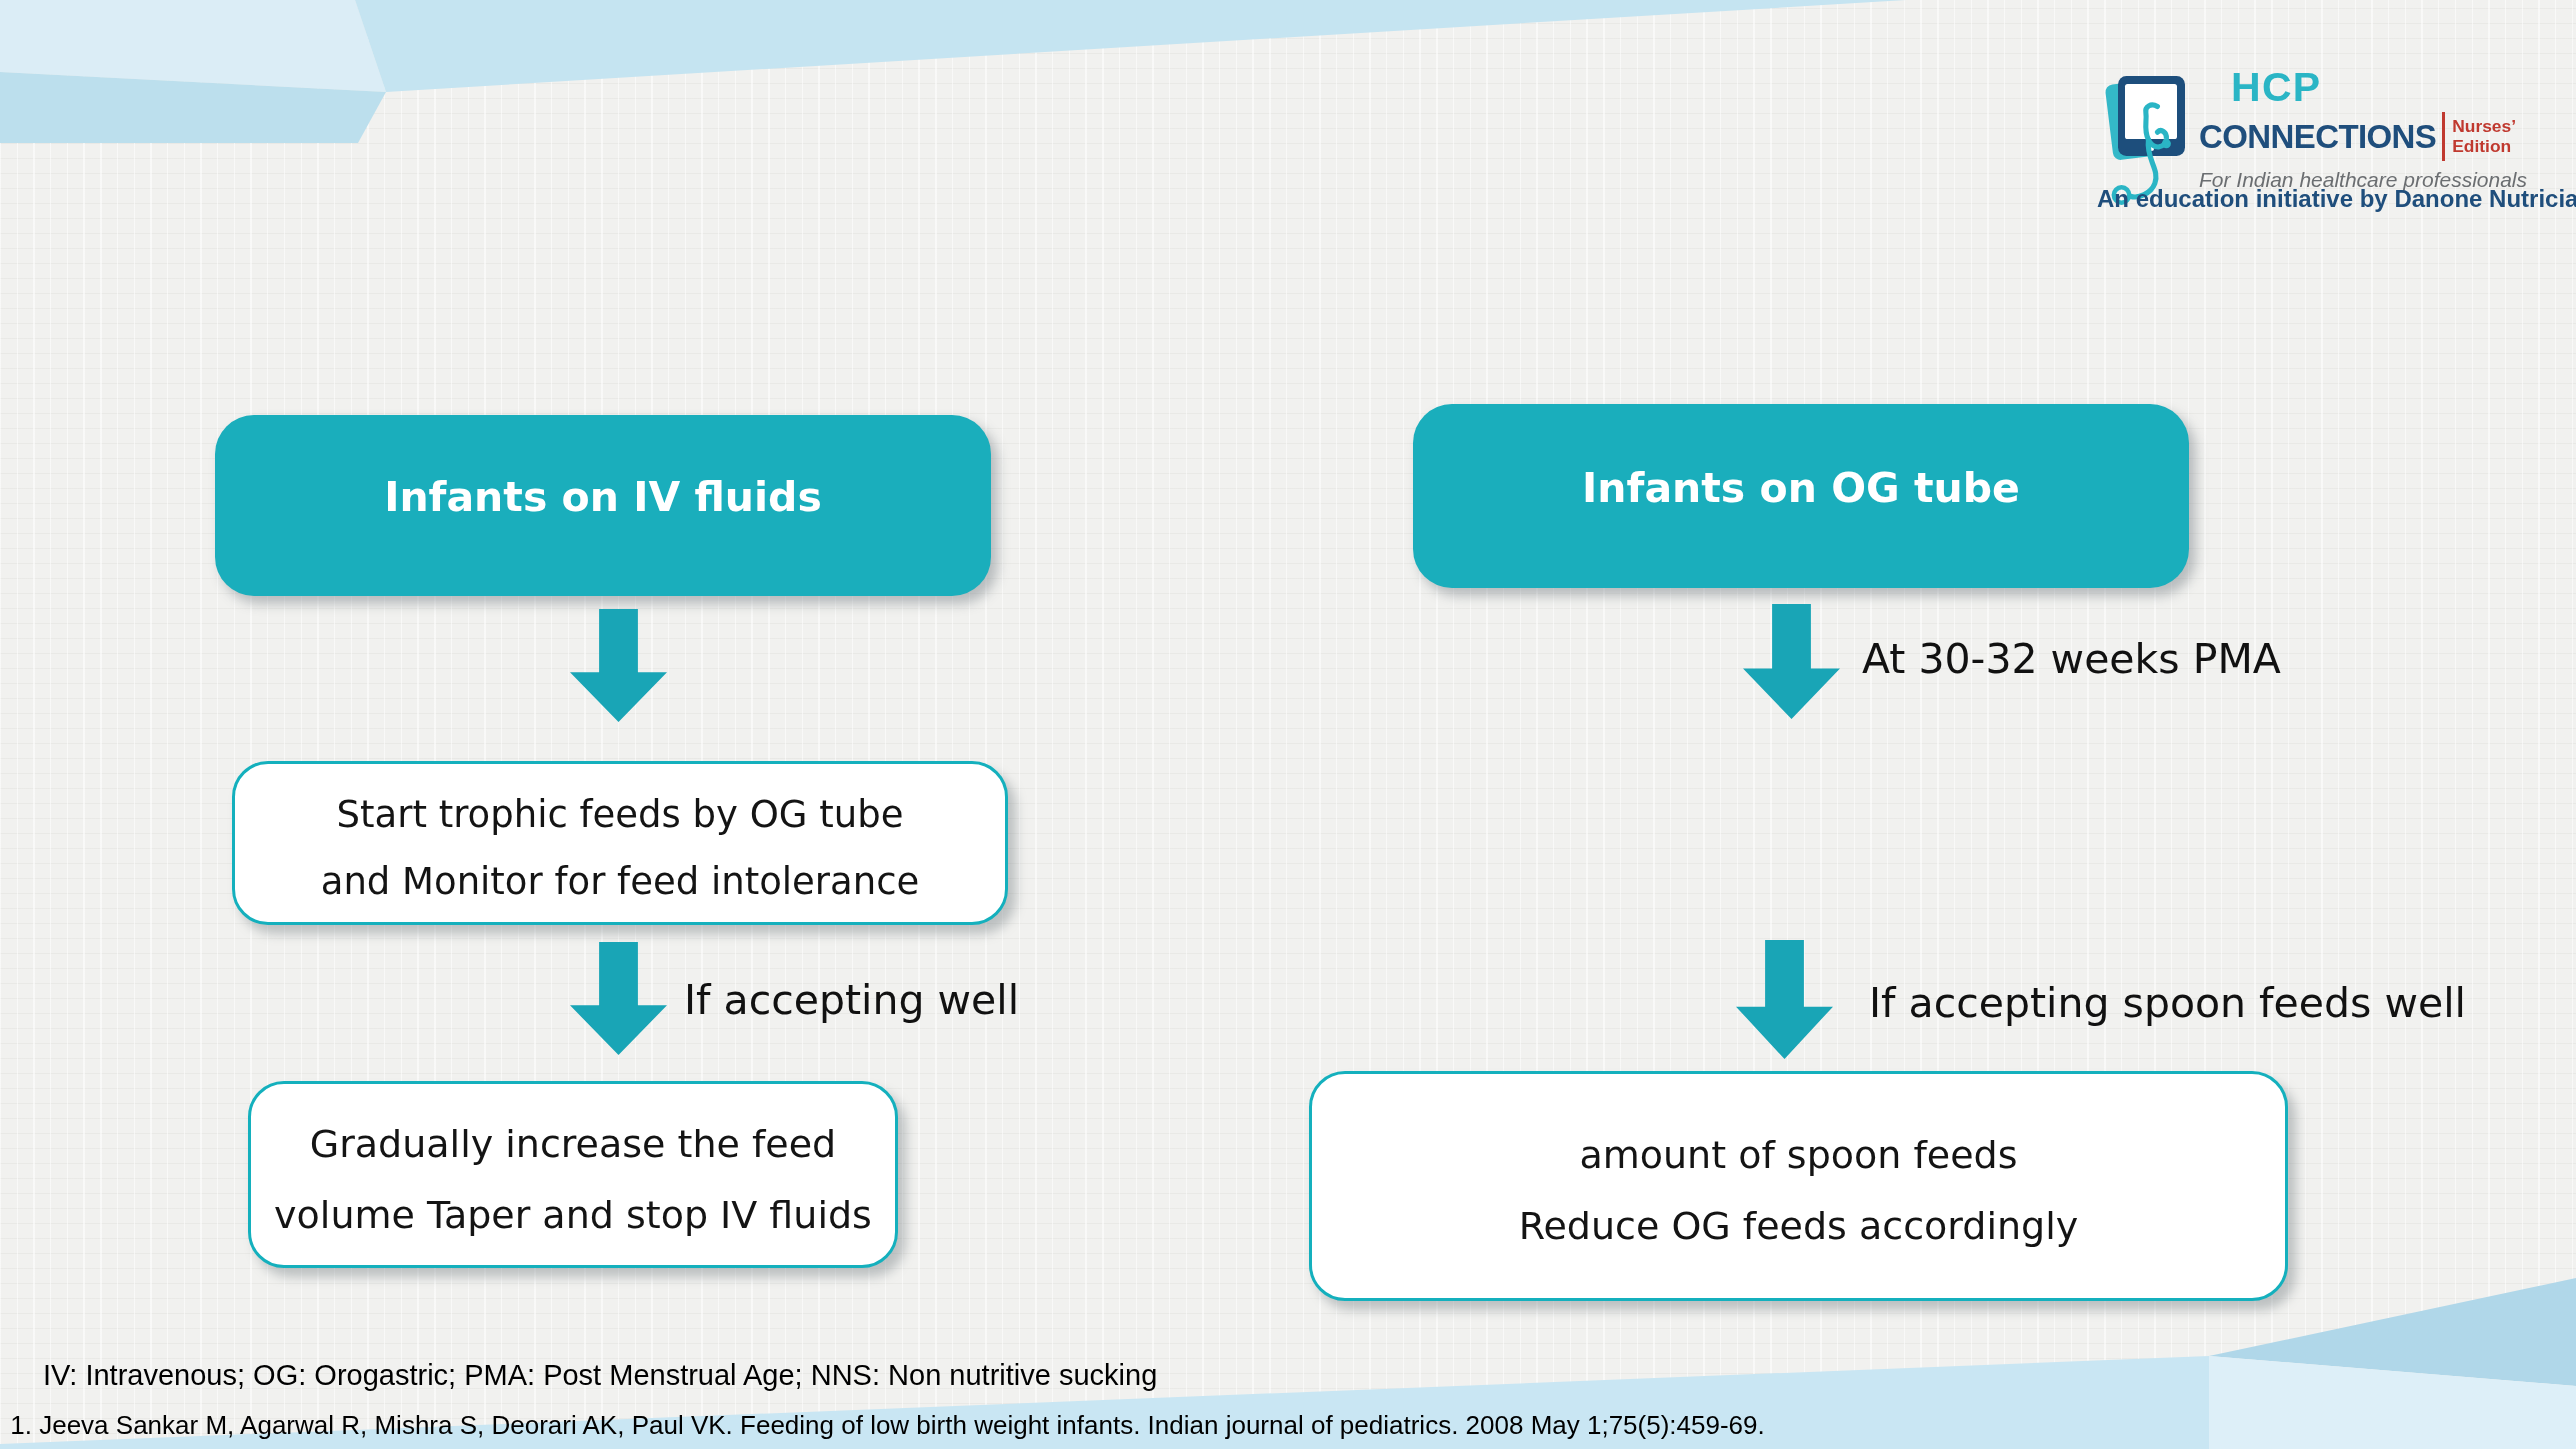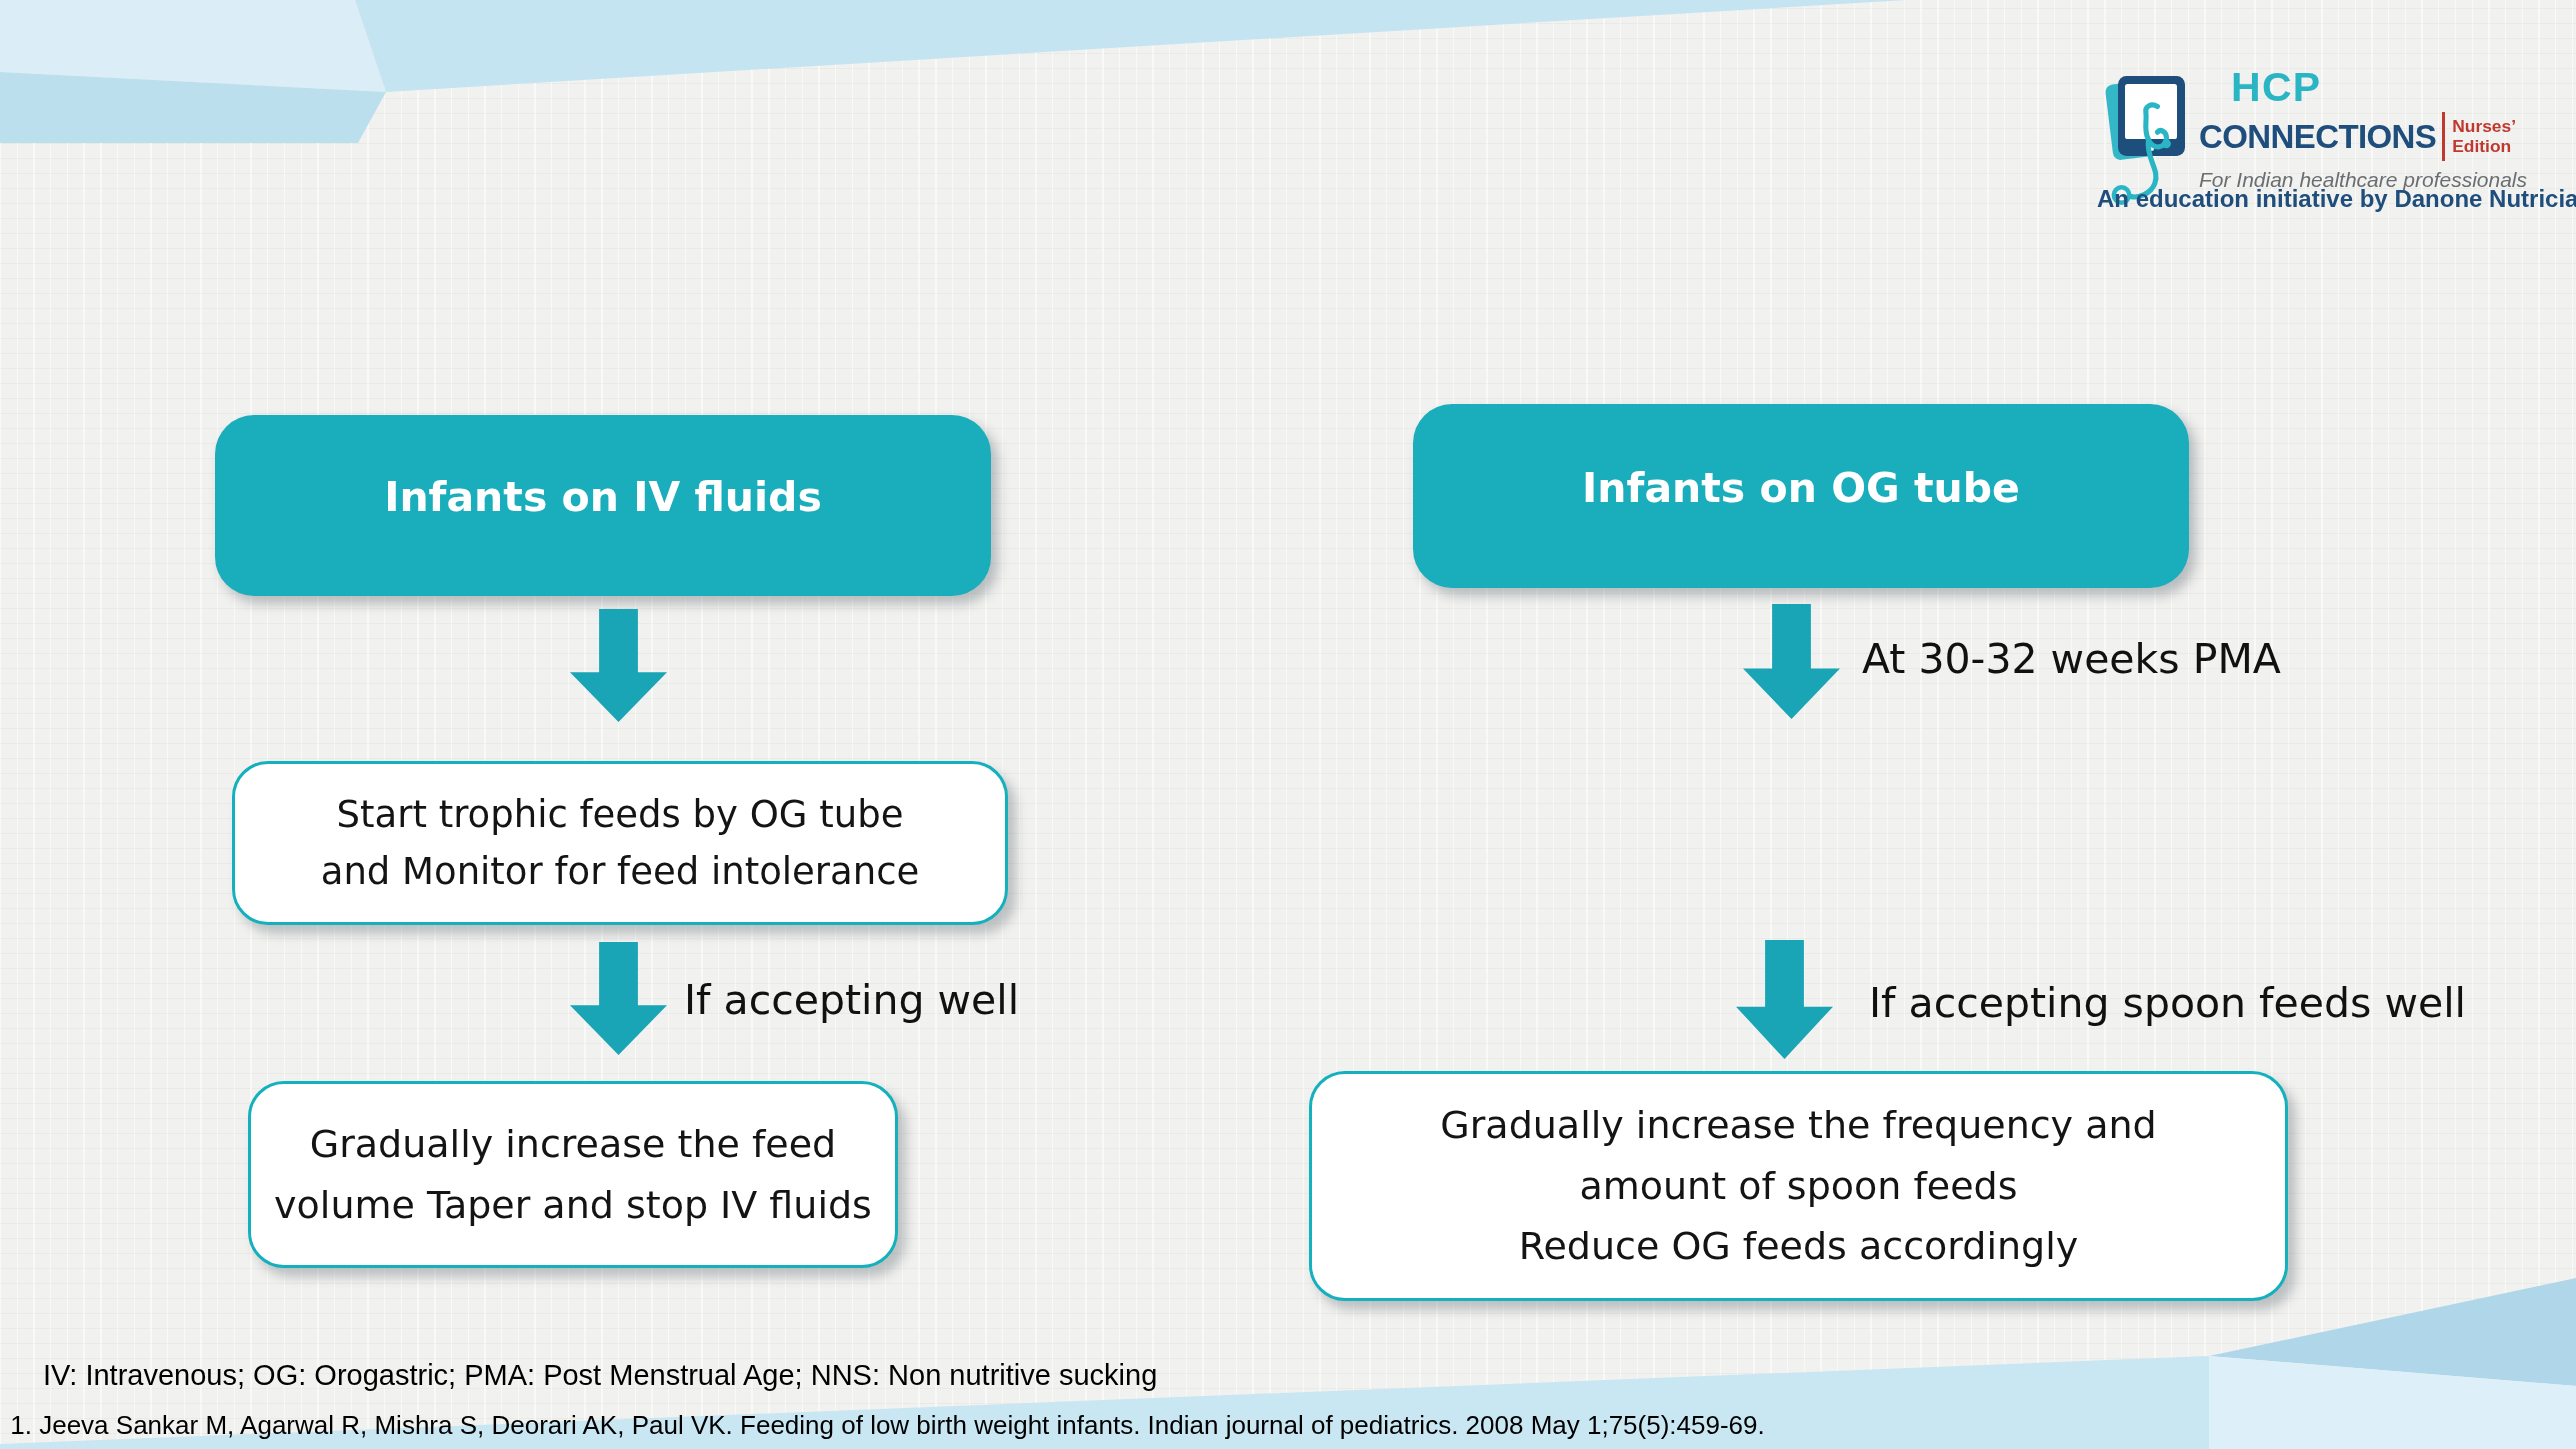--- a/index.html
+++ b/index.html
@@ -49,21 +49,21 @@
   .box-r-header{left:1413px;top:404px;width:776px;height:184px;}
 
   .whitebox{position:absolute;background:#ffffff;border:3.9px solid #14b0bd;border-radius:36px;
     display:flex;flex-direction:column;align-items:center;justify-content:center;text-align:center;
     font-size:38px;line-height:1.6;color:#141414;box-sizing:border-box;
     box-shadow:7.7px 9px 10.3px rgba(110,120,125,.40);}
   .box-l1{left:232px;top:761px;width:776px;height:164px;font-size:37px;line-height:1.55;}
   .box-l2{left:248px;top:1081px;width:650px;height:187px;}
   .box-r1{left:1285px;top:743px;width:1032px;height:182px;}
   .box-r2{left:1309px;top:1071px;width:979px;height:230px;line-height:1.6;}
-  .whitebox span{display:block;}
+  .whitebox span{display:block;margin-top:10px;}
 
   .arrow{position:absolute;background:#19a5b6;
     clip-path:polygon(30% 0,70% 0,70% 56%,100% 56%,50% 100%,0 56%,30% 56%);
     filter:drop-shadow(3.9px 4.5px 3.2px rgba(100,110,115,.55));}
   .arrow-l1{left:570px;top:609px;width:97px;height:113px;}
   .arrow-l2{left:570px;top:942px;width:97px;height:113px;}
   .arrow-r1{left:1743px;top:604px;width:97px;height:115px;}
   .arrow-r2{left:1736px;top:940px;width:97px;height:119px;}
 
   .arrow-label{position:absolute;font-size:41px;line-height:1;color:#111111;white-space:nowrap;}
@@ -131,21 +131,20 @@
     <span>Gradually increase the feed</span>
     <span>volume Taper and stop IV fluids</span>
   </div>
 
   <div class="tealbox box-r-header">Infants on OG tube</div>
   <div class="arrow arrow-r1"></div>
   <div class="arrow-label lbl-r1">At 30-32 weeks PMA</div>
   <div class="arrow arrow-r2"></div>
   <div class="arrow-label lbl-r2">If accepting spoon feeds well</div>
   <div class="whitebox box-r2">
-    <span>Gradually increase the frequency and</span>
     <span>amount of spoon feeds</span>
     <span>Reduce OG feeds accordingly</span>
   </div>
 
   <div class="footnote-abbr">IV: Intravenous; OG: Orogastric; PMA: Post Menstrual Age; NNS: Non nutritive sucking</div>
   <div class="footnote-ref">1. Jeeva Sankar M, Agarwal R, Mishra S, Deorari AK, Paul VK. Feeding of low birth weight infants. Indian journal of pediatrics. 2008 May 1;75(5):459-69.</div>
 
 </div>
 
 

